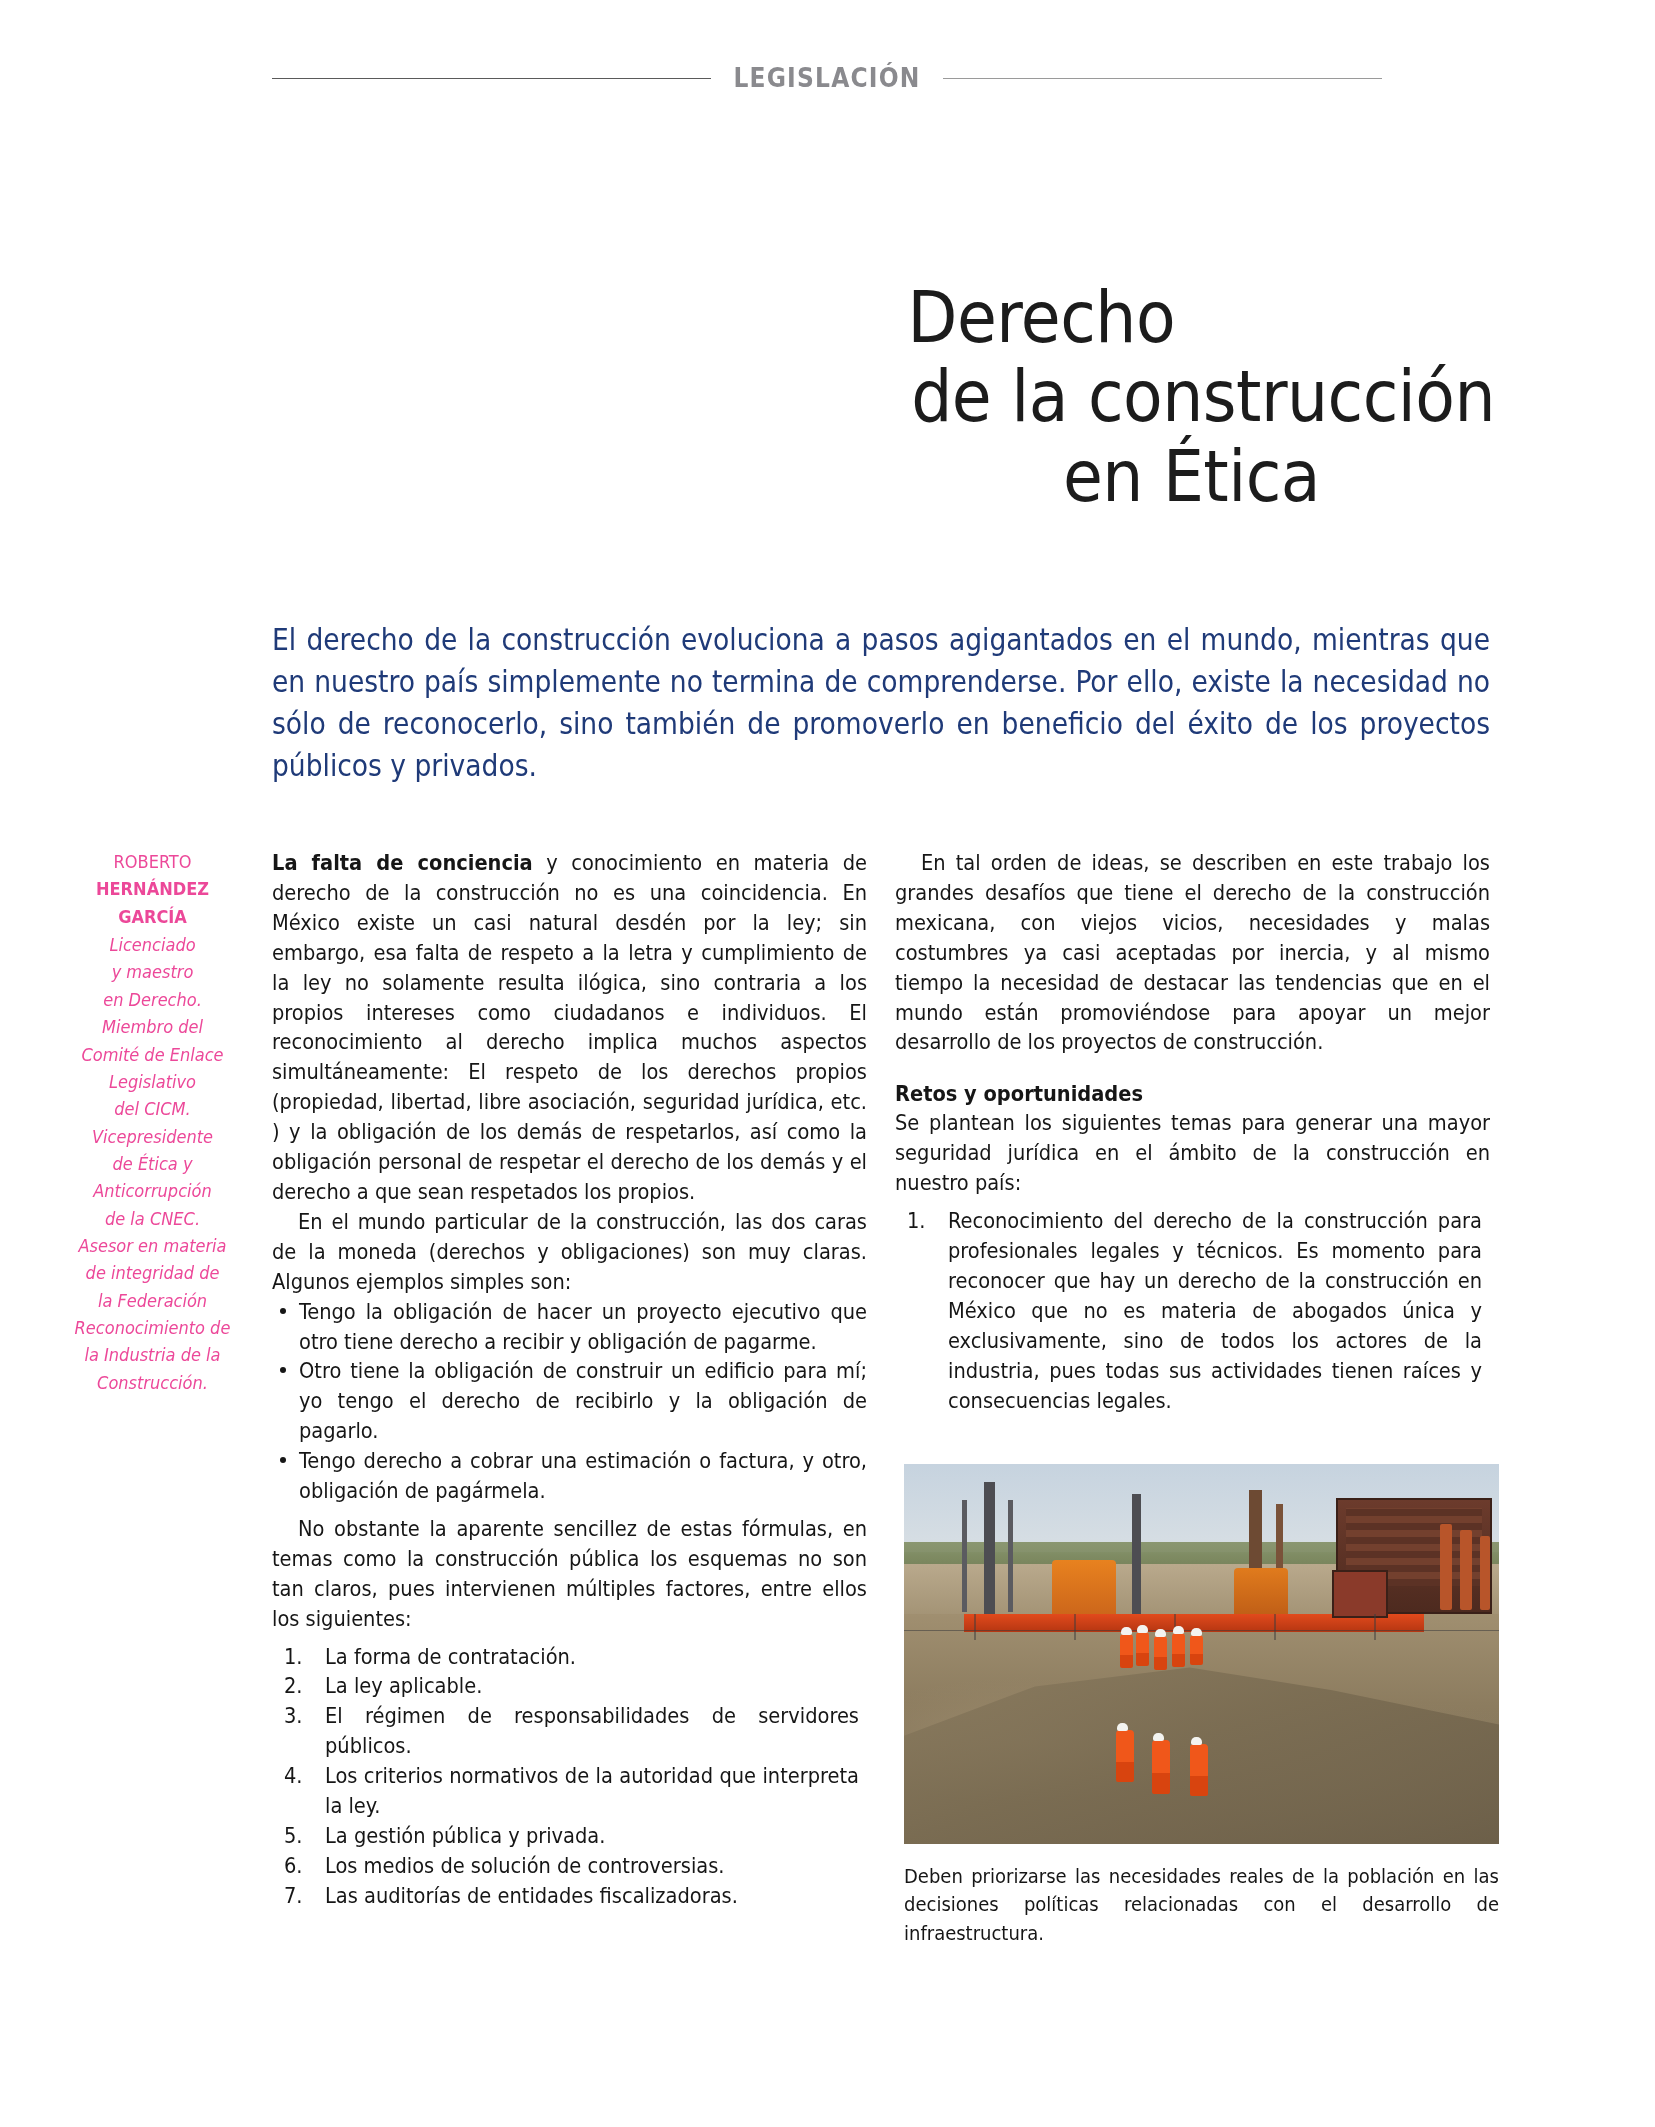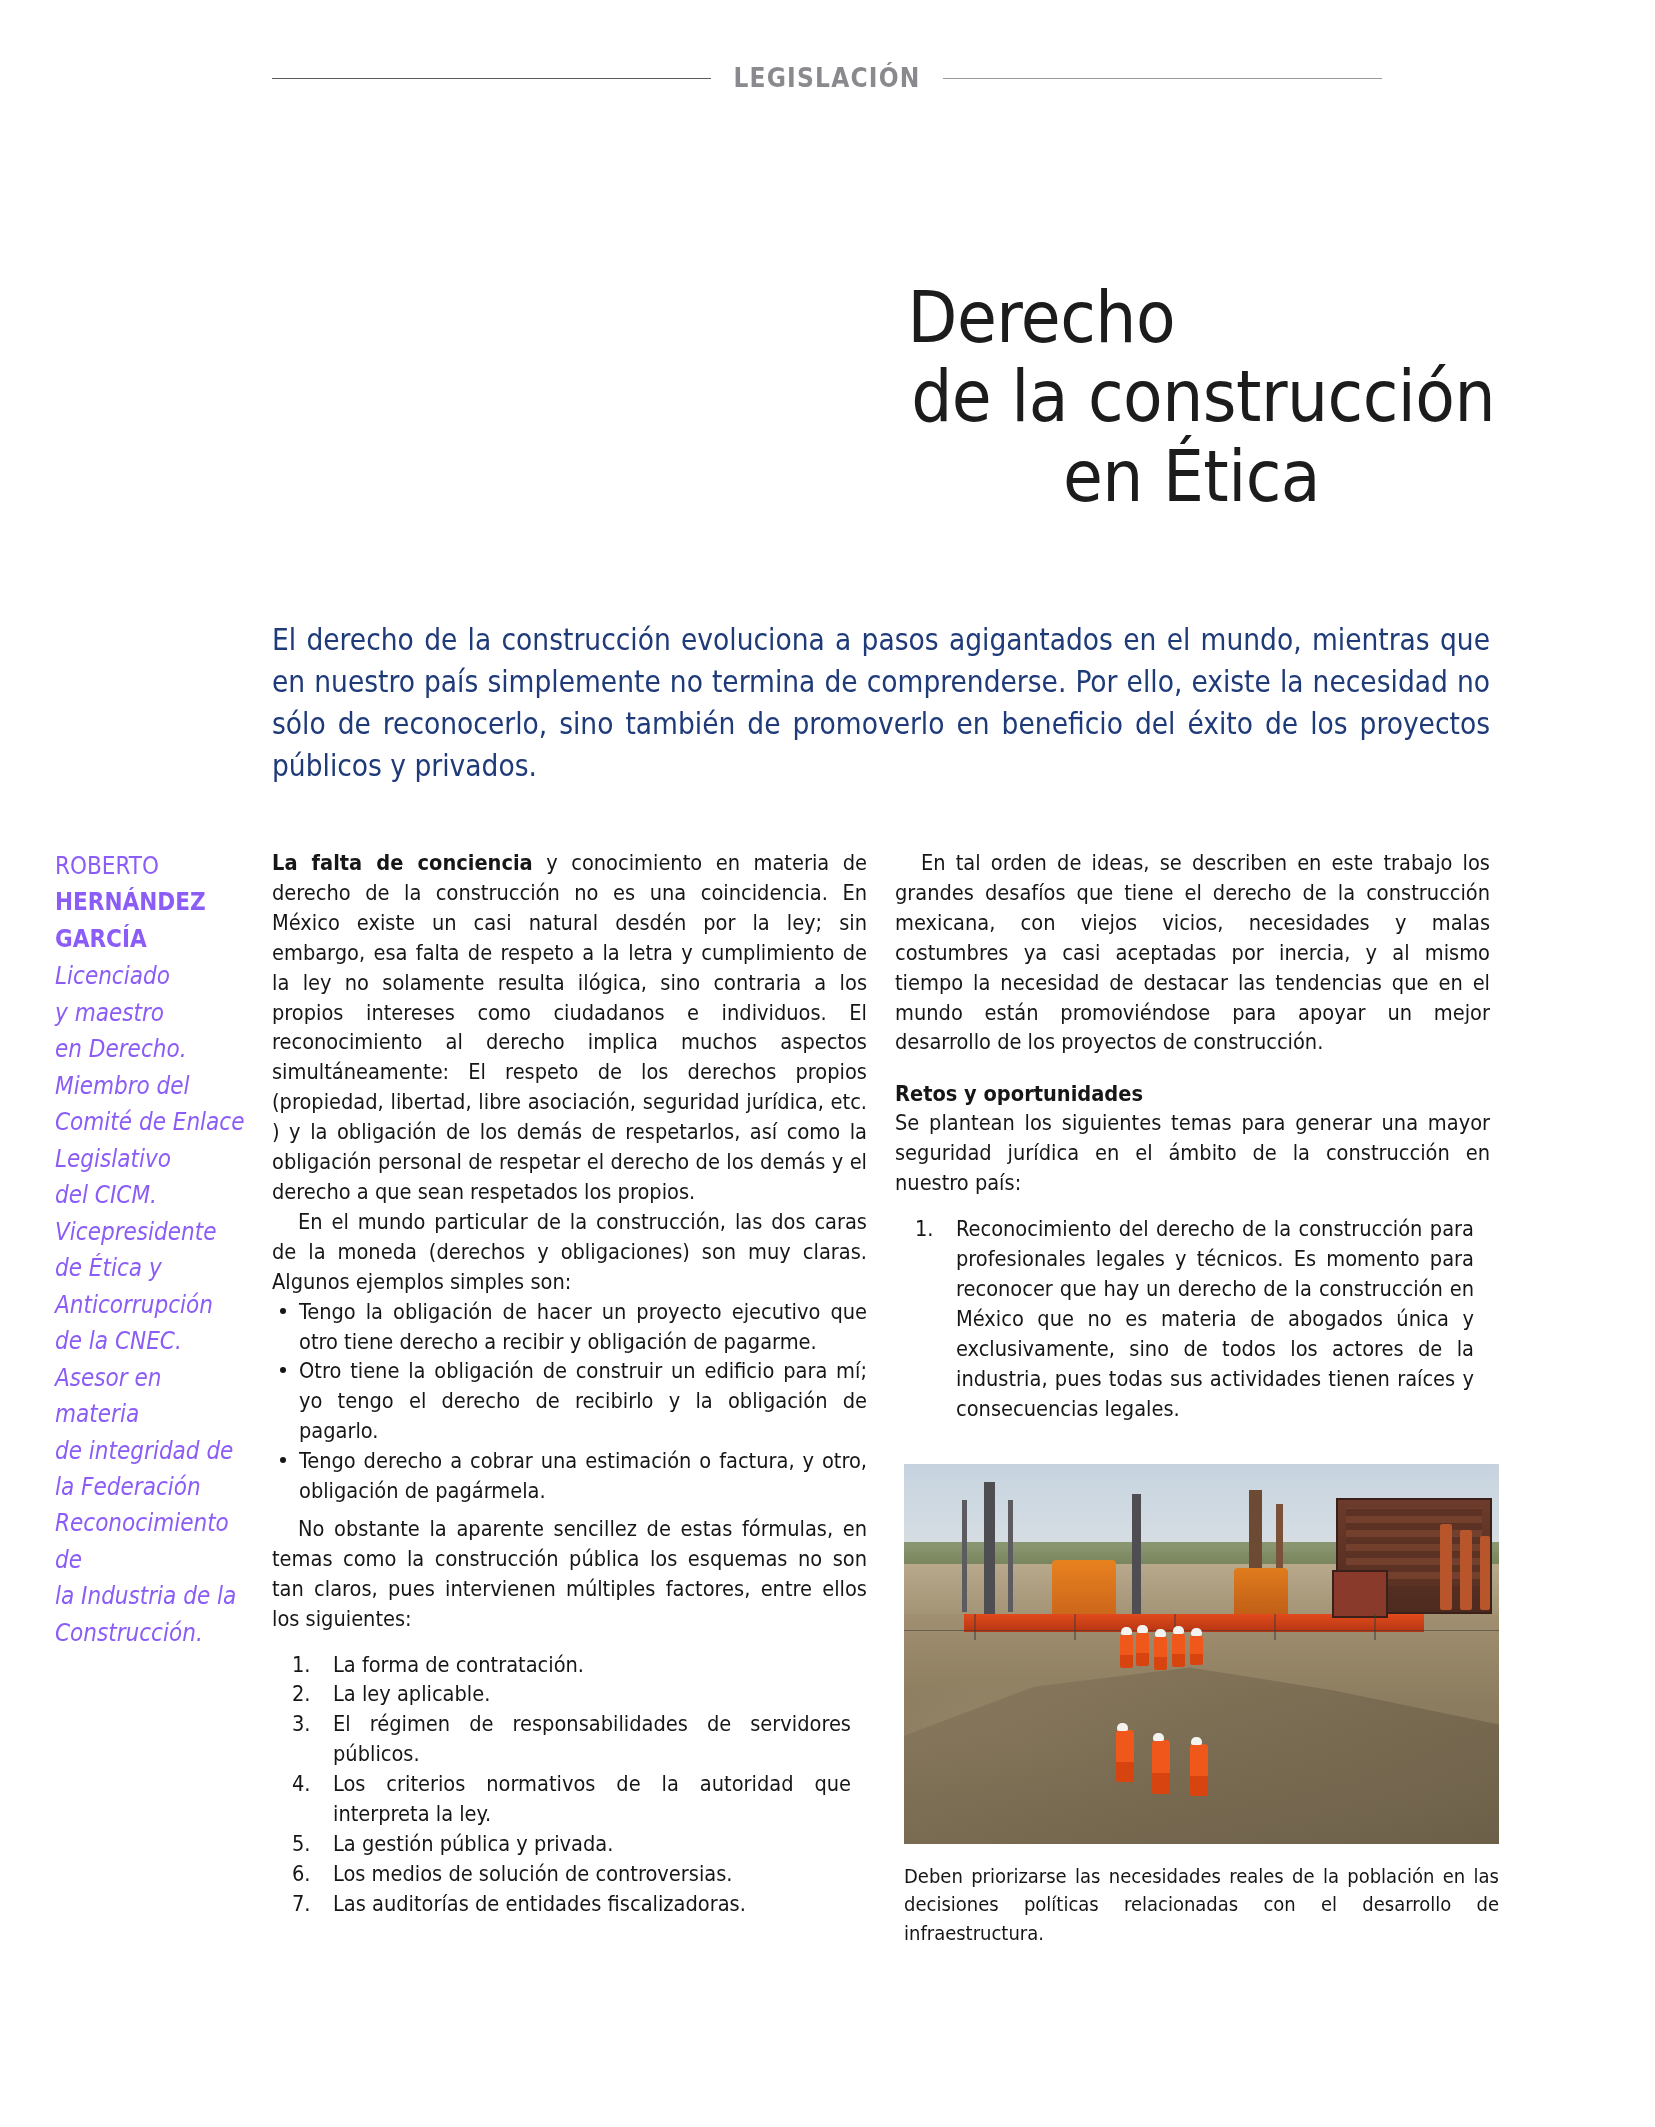--- a/index.html
+++ b/index.html
@@ -46,24 +46,24 @@
     font-family:"DejaVu Sans Condensed","Liberation Sans", sans-serif;
     font-size:29.5px; line-height:1.42;
     color:#1f3a78;
     text-align:justify;
     text-justify:inter-word;
   }
 
   
   .author-rail {
     position:absolute; left:55px; top:848px; width:195px;
-    text-align:left;
-    font-family:"DejaVu Sans Condensed","Liberation Sans", sans-serif;
-    font-size:24px; line-height:1.52;
-    color:#8b5cf6;
+    text-align:center;
+    font-family:"DejaVu Sans Condensed","Liberation Sans", sans-serif;
+    font-size:18px; line-height:1.52;
+    color:#ec4899;
   }
   .author-rail .nm { display:block; }
   .author-rail .nm.b { font-weight:bold; }
   .author-rail .bio { margin-top:1px; }
   .author-rail .bio span { display:block;font-style:italic; }
 
   
   .col {
     position:absolute; top:848px; width:595px;
     font-family:"DejaVu Sans Condensed","Liberation Sans", sans-serif;
@@ -87,21 +87,21 @@
   ul.blist { list-style:none; margin:0; padding:0; }
   ul.blist > li {
     position:relative; padding-left:27px; text-align:justify;
   }
   ul.blist > li::before {
     content:""; position:absolute; left:8px; top:11px;
     width:6px; height:6px; border-radius:50%; background:#161616;
   }
 
   
-  ol.nlist { list-style:none; margin:16px; padding:0; counter-reset:n; }
+  ol.nlist { list-style:none; margin:8px; padding:0; counter-reset:n; }
   ol.nlist > li {
     position:relative; padding-left:45px; text-align:justify;
     counter-increment:n;
   }
   ol.nlist > li::before {
     content:counter(n) "."; position:absolute; left:4px; top:0;
     width:34px; text-align:left;
   }
 
   

